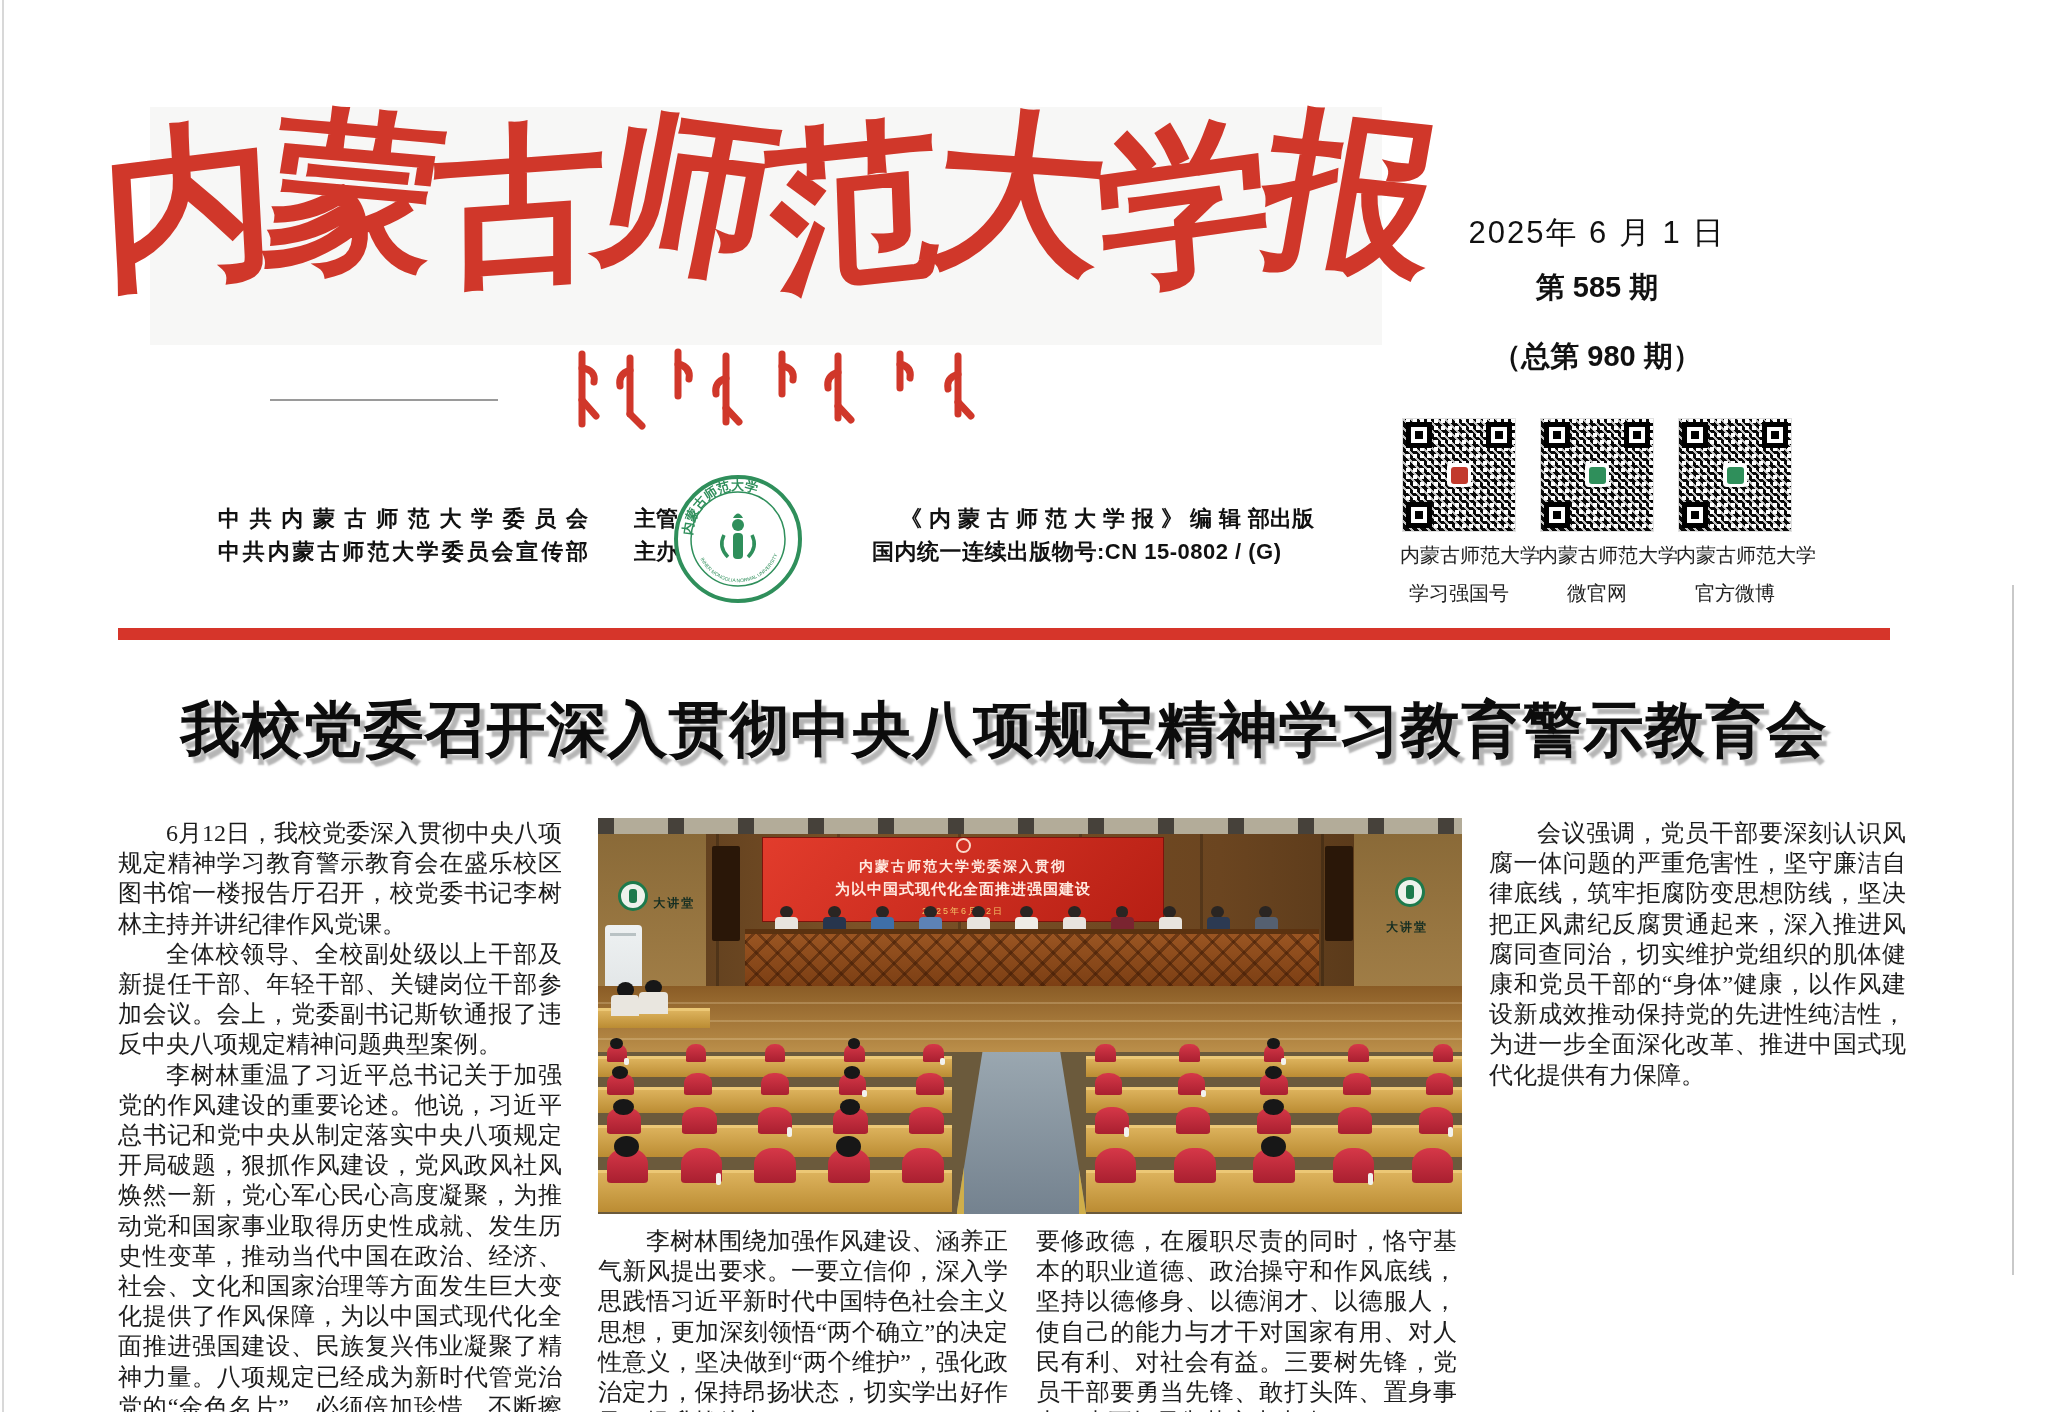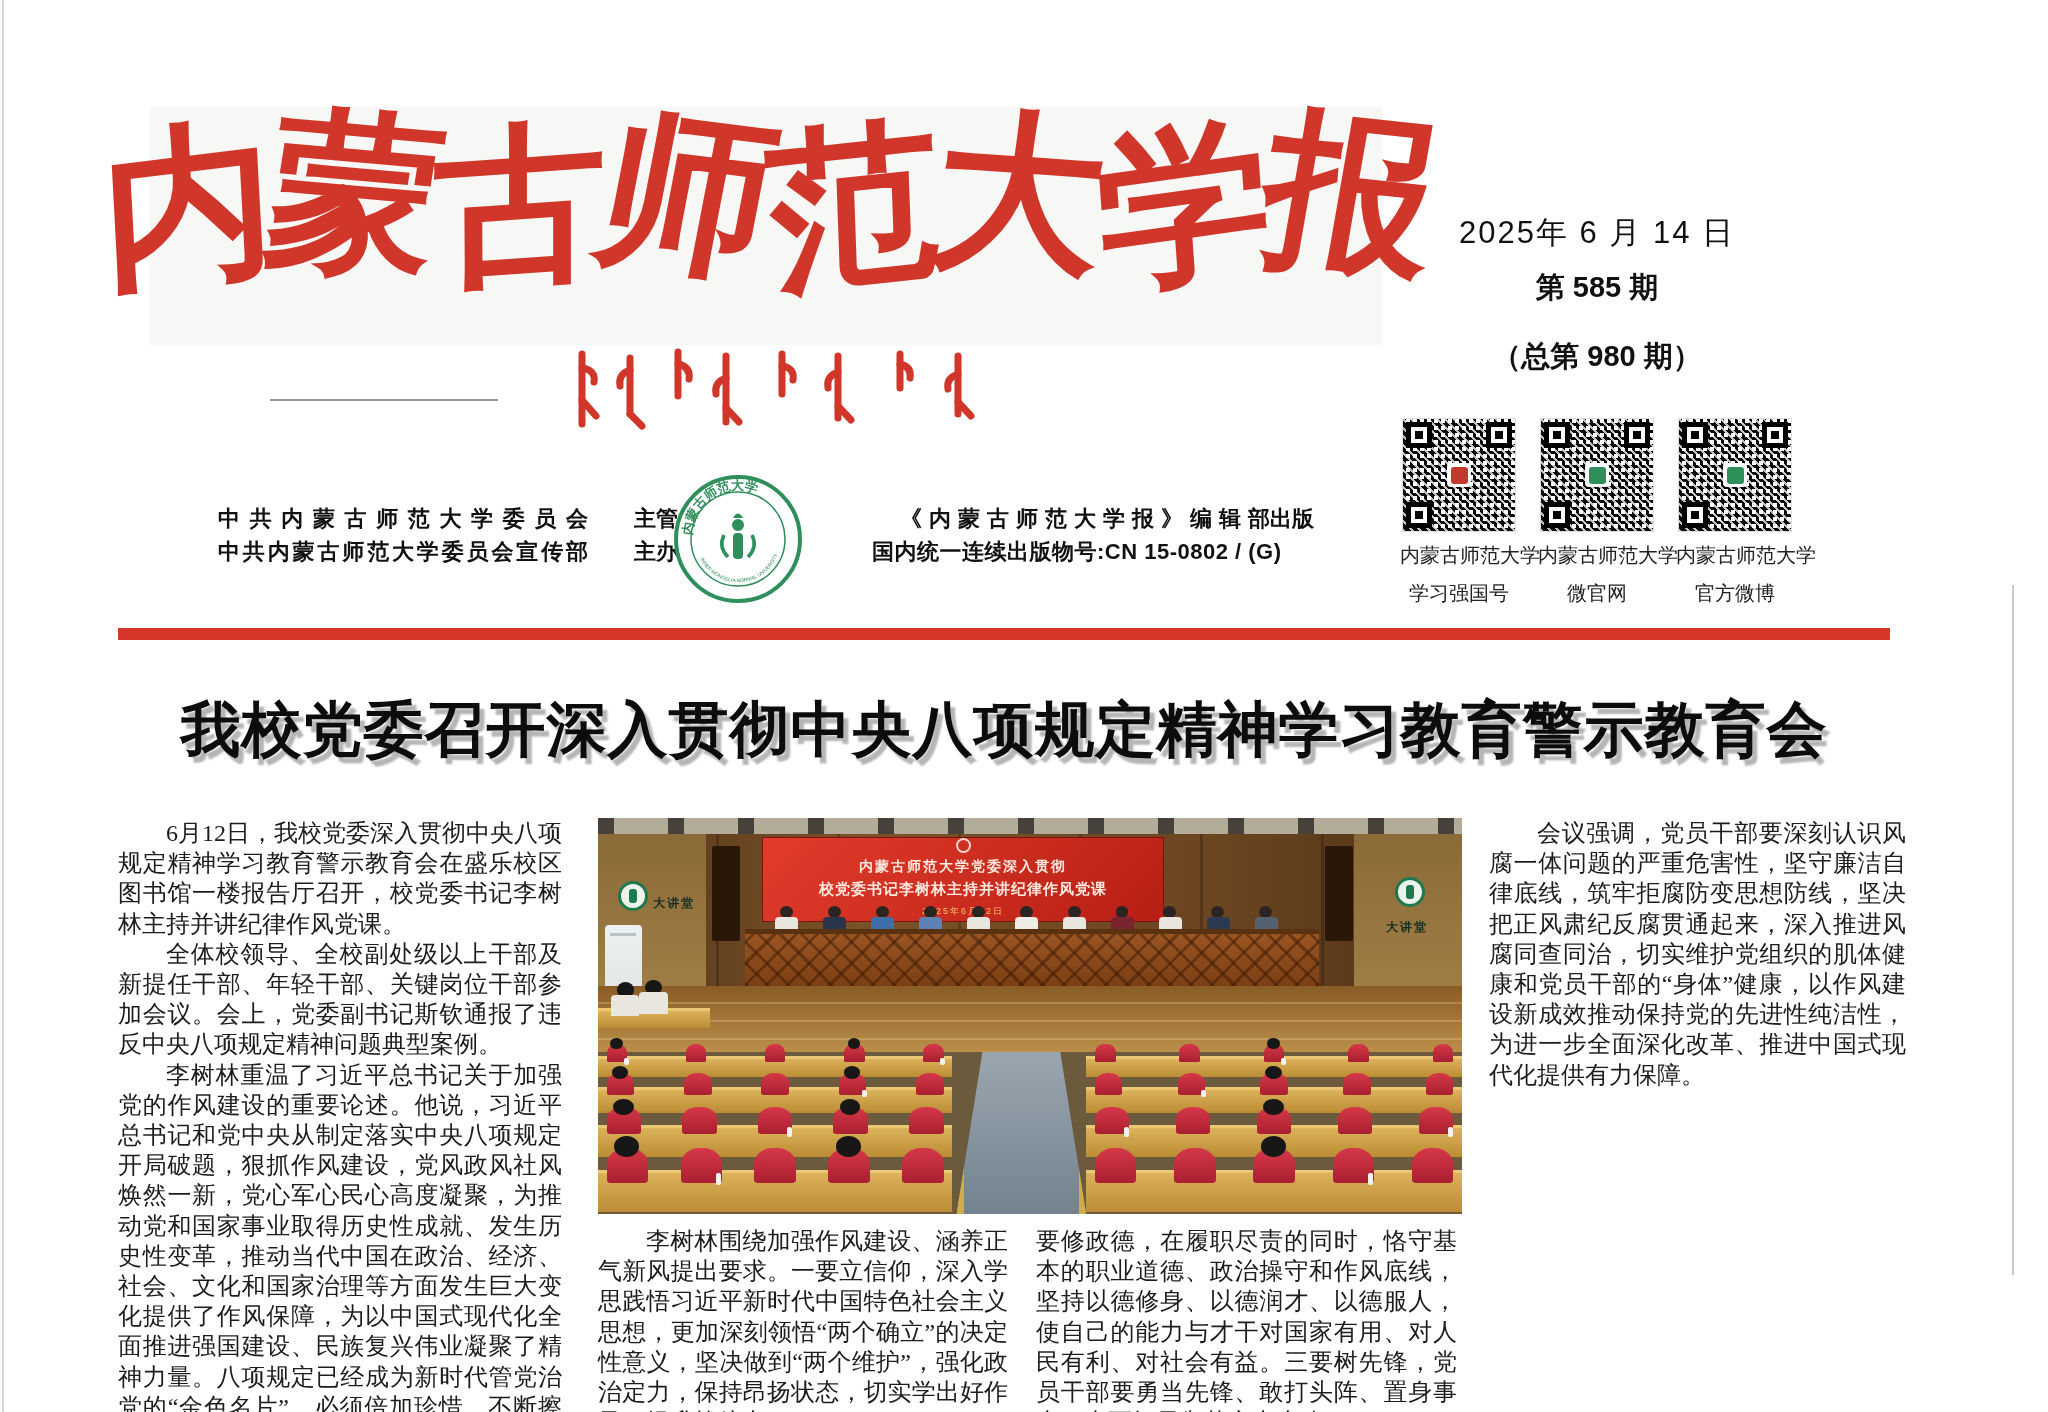--- a/index.html
+++ b/index.html
@@ -160,21 +160,21 @@
         <path d="M278 58 l13 14"></path>
       <path d="M340 6 v34"></path>
         <path d="M340 16 q12 3 10 14"></path>
       <path d="M398 8 v58"></path>
         <path d="M398 26 q-12 4 -10 15"></path>
         <path d="M398 54 l13 14"></path>
     </g>
   </svg>
 
   <div class="issue-block">
-    <div class="issue-date">2025年 6 月 14 日</div>
+    <div class="issue-date">2025年 6 月 1 日</div>
     <div class="issue-no">第 585 期</div>
     <div class="issue-total">（总第 980 期）</div>
   </div>
 
   <div class="qr-row">
     <div class="qr-item">
       <div class="qr-box">
         <span class="qr-eye tl">
             <i></i>
           </span>
@@ -284,21 +284,21 @@
     <div class="ph-ceiling"></div>
     <div class="ph-wall"></div>
     <div class="ph-sidewall l"></div>
     <div class="ph-sidewall r"></div>
     <div class="ph-door" style="left:13.2%;"></div>
     <div class="ph-door" style="left:84.2%;"></div>
 
     <div class="ph-screen">
       <div class="ph-screen-logo"></div>
       <div class="ph-screen-l1">内蒙古师范大学党委深入贯彻</div>
-      <div class="ph-screen-l2">校党委书记李树林主持并讲纪律作风党课</div>
+      <div class="ph-screen-l2">为以中国式现代化全面推进强国建设</div>
       <div class="ph-screen-date">2025年6月12日</div>
     </div>
 
     <div class="ph-walllogo" style="left:2.3%;top:16%;">
         <i></i>
       </div>
     <div class="ph-walltext" style="left:6.4%;top:19.5%;">大讲堂</div>
     <div class="ph-walllogo" style="left:92.3%;top:15%;">
         <i></i>
       </div>

